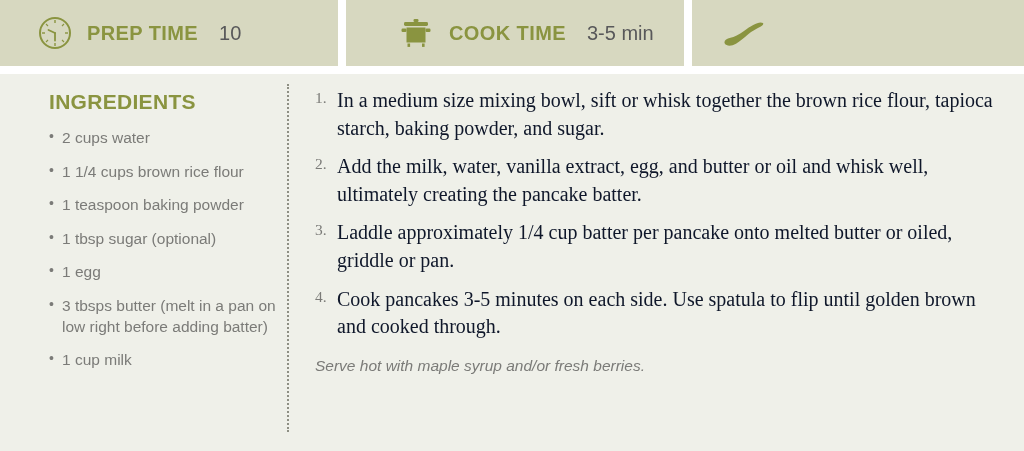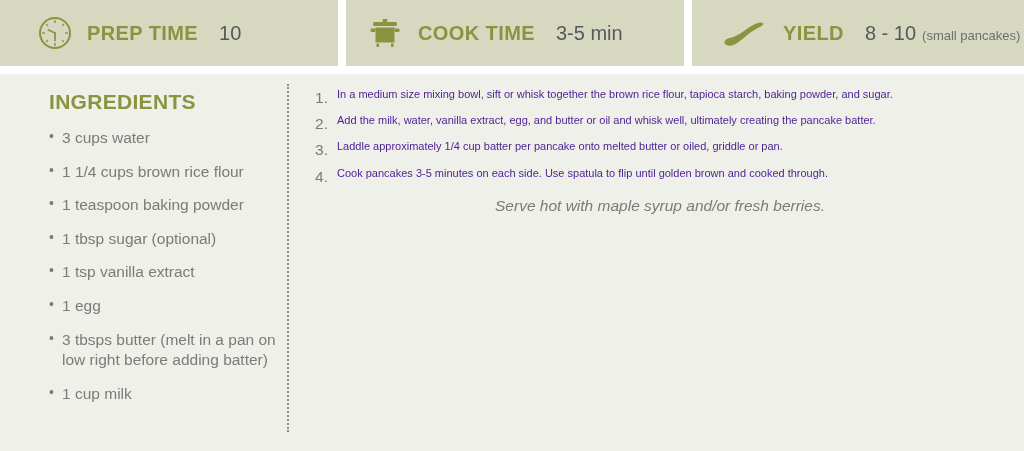--- a/index.html
+++ b/index.html
@@ -31,21 +31,21 @@
     gap: 8px;
   }
   .header-panel {
     background: #d7d8c0;
     height: 66px;
     display: flex;
     align-items: center;
     box-sizing: border-box;
   }
   .panel-prep  { width: 338px; padding-left: 37px; }
-  .panel-cook  { width: 338px; padding-left: 20px; text-align: right; }
+  .panel-cook  { width: 338px; padding-left: 51px; text-align: right; }
   .panel-yield { width: 332px; padding-left: 27px; }
 
   .hdr-icon {
     flex: 0 0 auto;
     display: flex;
     align-items: center;
     justify-content: center;
     margin-right: 14px;
   }
   .hdr-text {
@@ -139,44 +139,44 @@
   
   ol.dir-list {
     list-style: none;
     margin: 13px 0 0 0;
     padding: 0;
     counter-reset: stepnum;
   }
   ol.dir-list li {
     position: relative;
     counter-increment: stepnum;
-    color: #4c1d95;
-    font-size: 11px;
+    color: #0f172a;
+    font-size: 20px;
     line-height: 1.38;
     padding-left: 22px;
     margin-bottom: 11px;
+    font-family: Liberation Serif, serif;
   }
   ol.dir-list li::before {
     content: counter(stepnum) ".";
     position: absolute;
     left: 0;
     top: 0;
     color: #7b7b78;
     font-size: 15.5px;
   }
   .dir-extra {
     display: block;
   }
   .serve-note {
     color: #7b7b78;
     font-size: 15.5px;
     font-style: italic;
     margin: 14px 0 0 0;
     line-height: 1.38;
-    text-align: center;
   }
 </style>
 </head>
 <body>
 
 <div class="card">
 
   <div class="header-row">
 
     <div class="header-panel panel-prep">
@@ -220,41 +220,35 @@
     </div>
 
     <div class="header-panel panel-yield">
       <span class="hdr-icon">
         <svg width="50" height="34" viewBox="0 0 50 34">
           <path d="M44 7 C40 5 33 9 25 15 C20 18.6 15 21 11.5 21.8
                    C7 22.8 4.5 25.2 5.8 27.6 C7.2 30.2 12.5 30.4 17 27.8
                    C21 25.5 24.5 22 29.5 18 C37 12 46 10 44 7 Z" fill="#8a9440"></path>
         </svg>
       </span>
-      <span class="hdr-text">
-        <span class="hdr-label">YIELD</span>
-        <span class="hdr-value">8 - 10</span>
-        <span class="hdr-note">(small pancakes)</span>
-      </span>
     </div>
 
   </div>
 
   <div class="body-area">
 
     <div class="divider"></div>
 
     <div class="col-ingredients">
       <div class="section-title">INGREDIENTS</div>
       <ul class="ing-list">
-        <li>3 cups water</li>
+        <li>2 cups water</li>
         <li>1 1/4 cups brown rice flour</li>
         <li>1 teaspoon baking powder</li>
         <li>1 tbsp sugar (optional)</li>
-        <li>1 tsp vanilla extract</li>
         <li>1 egg</li>
         <li>3 tbsps butter (melt in a pan on low right before adding batter)</li>
         <li>1 cup milk</li>
       </ul>
     </div>
 
     <div class="col-directions">
       <ol class="dir-list">
         <li>
           <span>In a medium size mixing bowl, sift or whisk together the brown rice flour, tapioca starch, baking powder, and sugar.</span>

